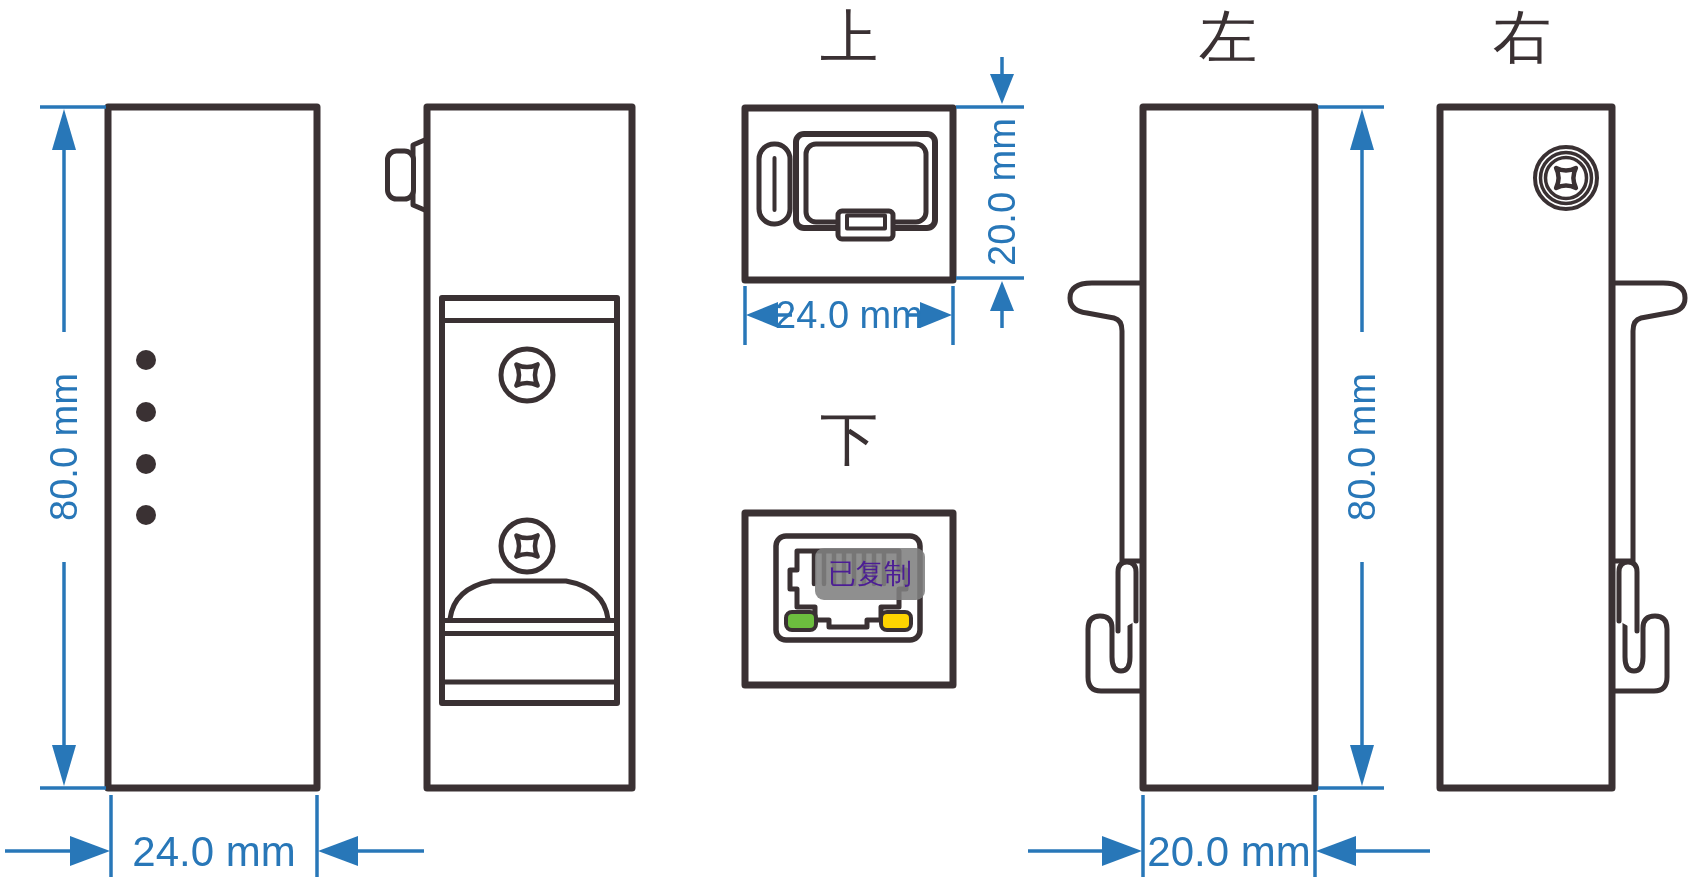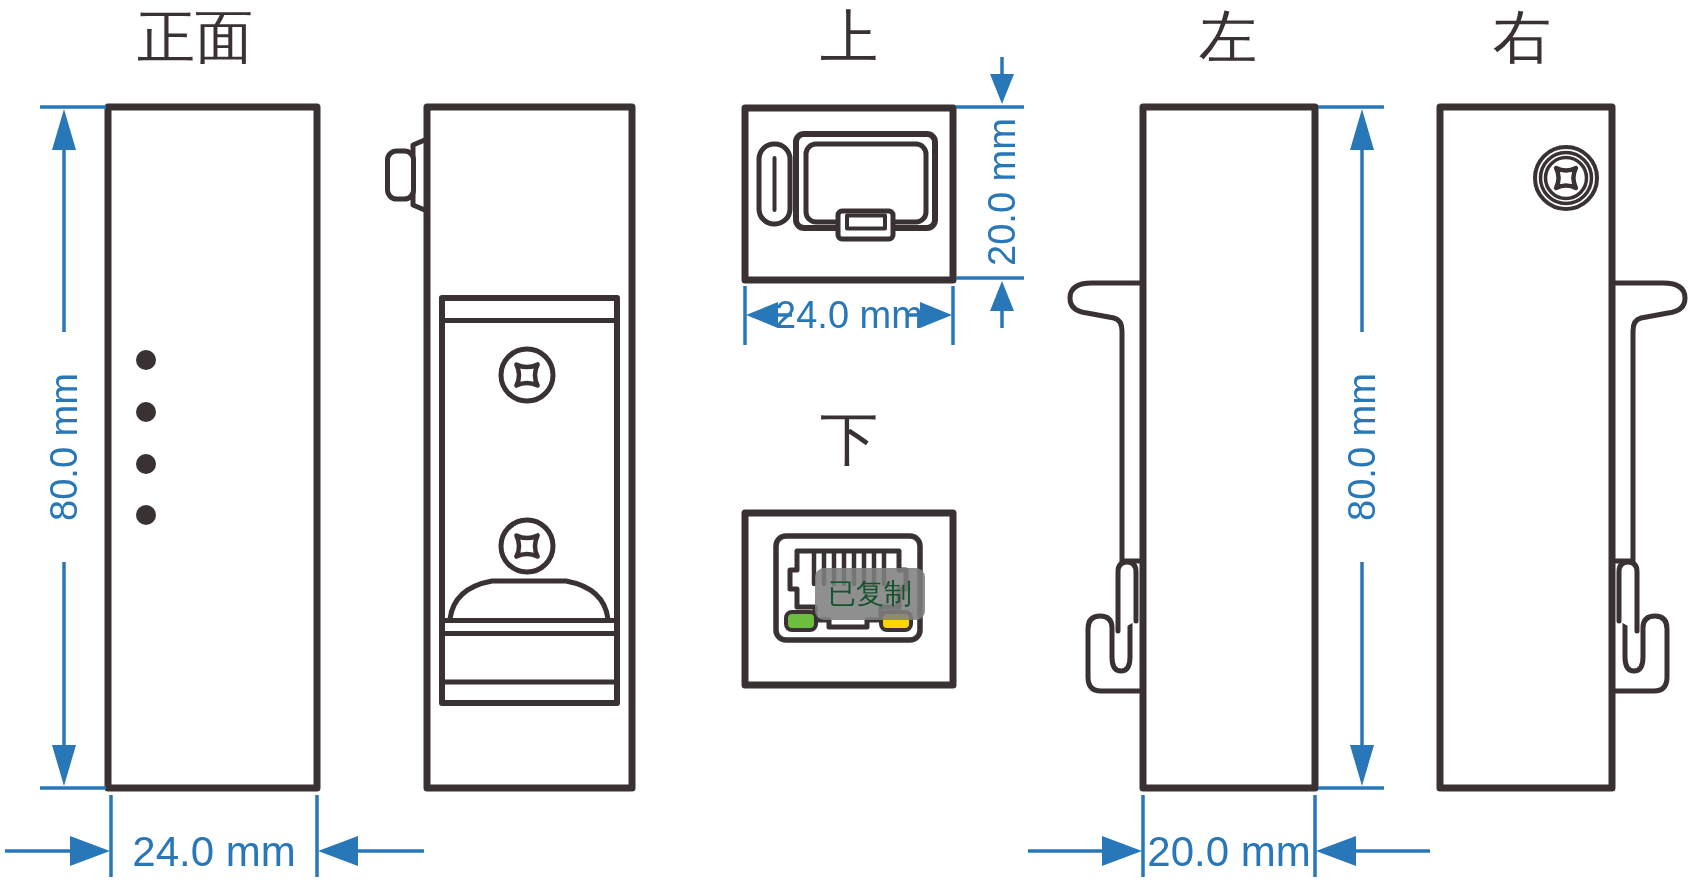--- a/index.html
+++ b/index.html
@@ -7,24 +7,24 @@
        font-family:"Liberation Sans","DejaVu Sans",sans-serif;}
   .stage{position:absolute;left:0;top:0;width:1690px;height:883px;}
   svg{position:absolute;left:0;top:0;}
   .title{position:absolute;color:#3a3133;font-size:58px;line-height:62px;
          text-align:center;white-space:nowrap;}
   .dim{position:absolute;color:#2877b8;white-space:nowrap;}
   .dim.h42{font-size:42px;}
   .dim.h38{font-size:38px;}
   .center{transform:translate(-50%,-50%);}
   .rot{transform:translate(-50%,-50%) rotate(-90deg);}
-  .tooltip{position:absolute;left:815px;top:568px;width:110px;height:52px;
+  .tooltip{position:absolute;left:815px;top:548px;width:110px;height:52px;
            background:rgba(128,128,128,0.88);border-radius:9px;
            display:flex;align-items:center;justify-content:center;
-           color:#14532d;font-size:28px;}
+           color:#4c1d95;font-size:28px;}
 </style>
 </head>
 <body>
 
 <div class="stage">
 
 <svg width="1690" height="883" viewBox="0 0 1690 883">
   <g stroke="#3a3133" fill="none" stroke-linejoin="round" stroke-linecap="round">
 
     <g>
@@ -163,21 +163,20 @@
       <line x1="1143" y1="795" x2="1143" y2="877" stroke-width="3.5"></line>
       <line x1="1315" y1="795" x2="1315" y2="877" stroke-width="3.5"></line>
       <line x1="1028" y1="851" x2="1104" y2="851" stroke-width="3.5"></line>
       <polygon points="1142,851 1102,836 1102,866" stroke="none"></polygon>
       <polygon points="1316,851 1356,836 1356,866" stroke="none"></polygon>
       <line x1="1354" y1="851" x2="1430" y2="851" stroke-width="3.5"></line>
     </g>
   </g>
 </svg>
 
-<div class="title" style="left:95px;top:6px;width:200px;">正面</div>
 <div class="title" style="left:789px;top:6px;width:120px;">上</div>
 <div class="title" style="left:789px;top:408px;width:120px;">下</div>
 <div class="title" style="left:1168px;top:6px;width:120px;">左</div>
 <div class="title" style="left:1462px;top:6px;width:120px;">右</div>
 
 <div class="dim h38 rot" style="left:64px;top:447px;">80.0 mm</div>
 <div class="dim h42 center" style="left:214px;top:852px;">24.0 mm</div>
 <div class="dim h38 center" style="left:849px;top:315px;">24.0 mm</div>
 <div class="dim h38 rot" style="left:1002px;top:192px;">20.0 mm</div>
 <div class="dim h38 rot" style="left:1362px;top:447px;">80.0 mm</div>

